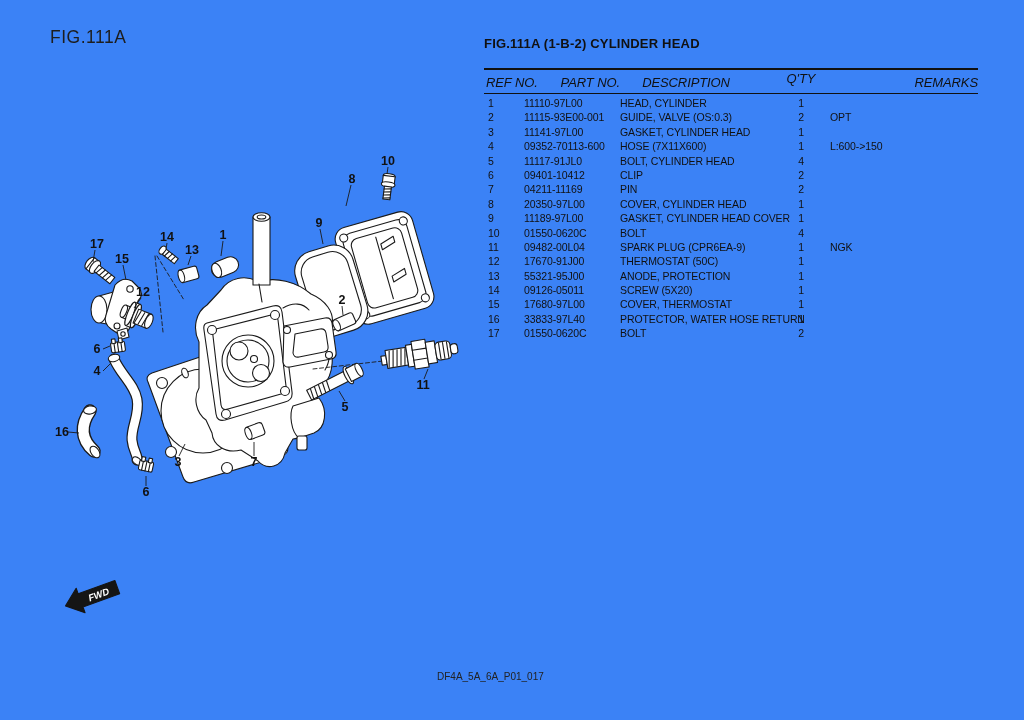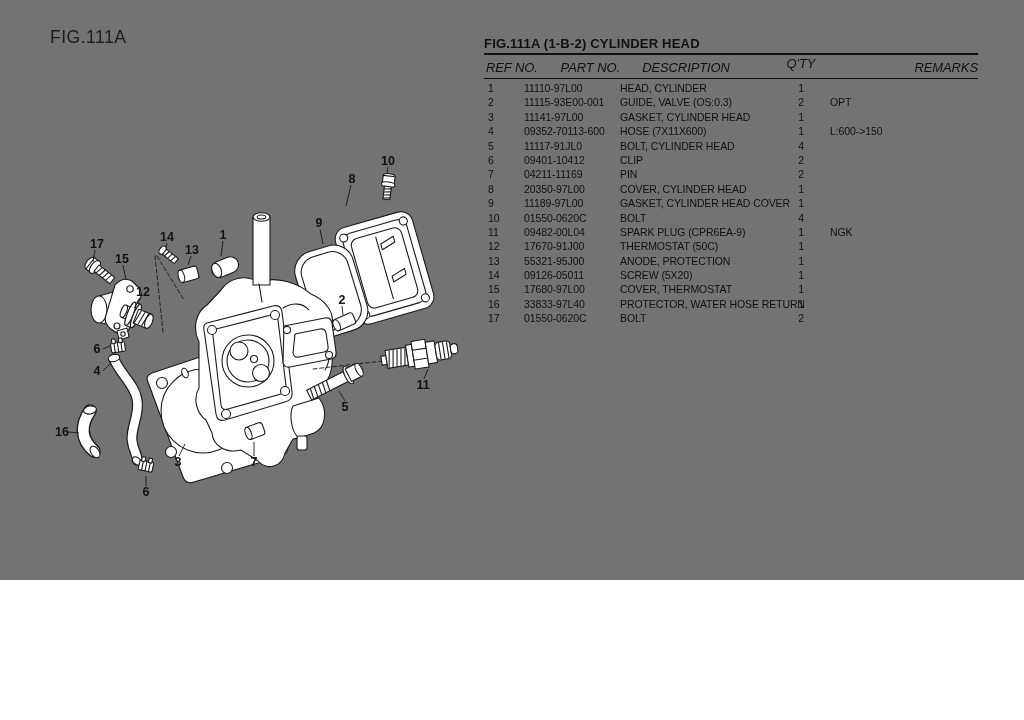--- a/index.html
+++ b/index.html
@@ -1,23 +1,23 @@
 <!DOCTYPE html>
 <html><head>
 <meta charset="utf-8">
 <style>
   html,body{margin:0;padding:0;background:#fff;}
-  .page{position:relative;width:1024px;height:580px;background:#737373;overflow:hidden;
+  .page{position:relative;width:1024px;height:720px;background:#3b82f6;overflow:hidden;
         font-family:"Liberation Sans",sans-serif;color:#111;}
   .fig-label{position:absolute;left:50px;top:27px;font-size:17.5px;letter-spacing:.5px;color:#1d1d1d;white-space:nowrap;}
   .diagram-svg{position:absolute;left:35px;top:130px;}
 
   
   .parts-table{position:absolute;left:484px;top:36px;width:494px;}
-  .pt-title{font-size:13px;font-weight:bold;letter-spacing:.2px;padding-bottom:2px;
+  .pt-title{font-size:13px;font-weight:bold;letter-spacing:.2px;padding-bottom:17px;
             border-bottom:2.5px solid #111;white-space:nowrap;}
   .pt-head{position:relative;height:23px;border-bottom:1.5px solid #111;font-size:13px;letter-spacing:-.1px;font-style:italic;}
   .pt-head span{position:absolute;white-space:nowrap;}
   .h-ref{left:2px;bottom:3px;}
   .h-part{left:30px;width:106px;text-align:right;bottom:3px;}
   .h-desc{left:120px;width:164px;text-align:center;bottom:3px;}
   .h-qty{left:300px;width:34px;text-align:center;top:1px;}
   .h-remarks{left:334px;width:160px;text-align:right;bottom:3px;}
   .pt-rows{padding-top:2px;}
   .pt-row{display:grid;grid-template-columns:40px 96px 164px 34px 1fr;height:14.4px;line-height:14.4px;

